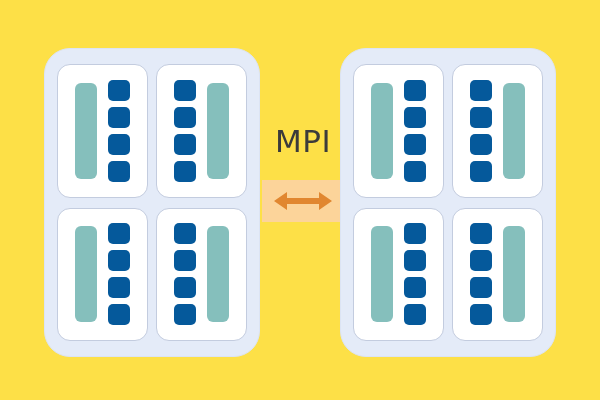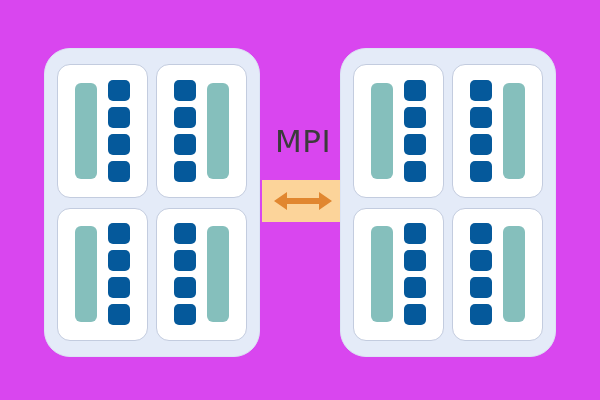--- a/index.html
+++ b/index.html
@@ -11,21 +11,21 @@
     height: 400px;
     background: #ffffff;
     font-family: "Liberation Sans", sans-serif;
     overflow: hidden;
   }
 
   #canvas {
     position: relative;
     width: 600px;
     height: 400px;
-    background: #d946ef;
+    background: #fde047;
   }
 
   
   .cluster {
     position: absolute;
     top: 48px;
     width: 216px;
     height: 309px;
     background: #e4ebf8;
     border: 1px solid #dce4f4;

